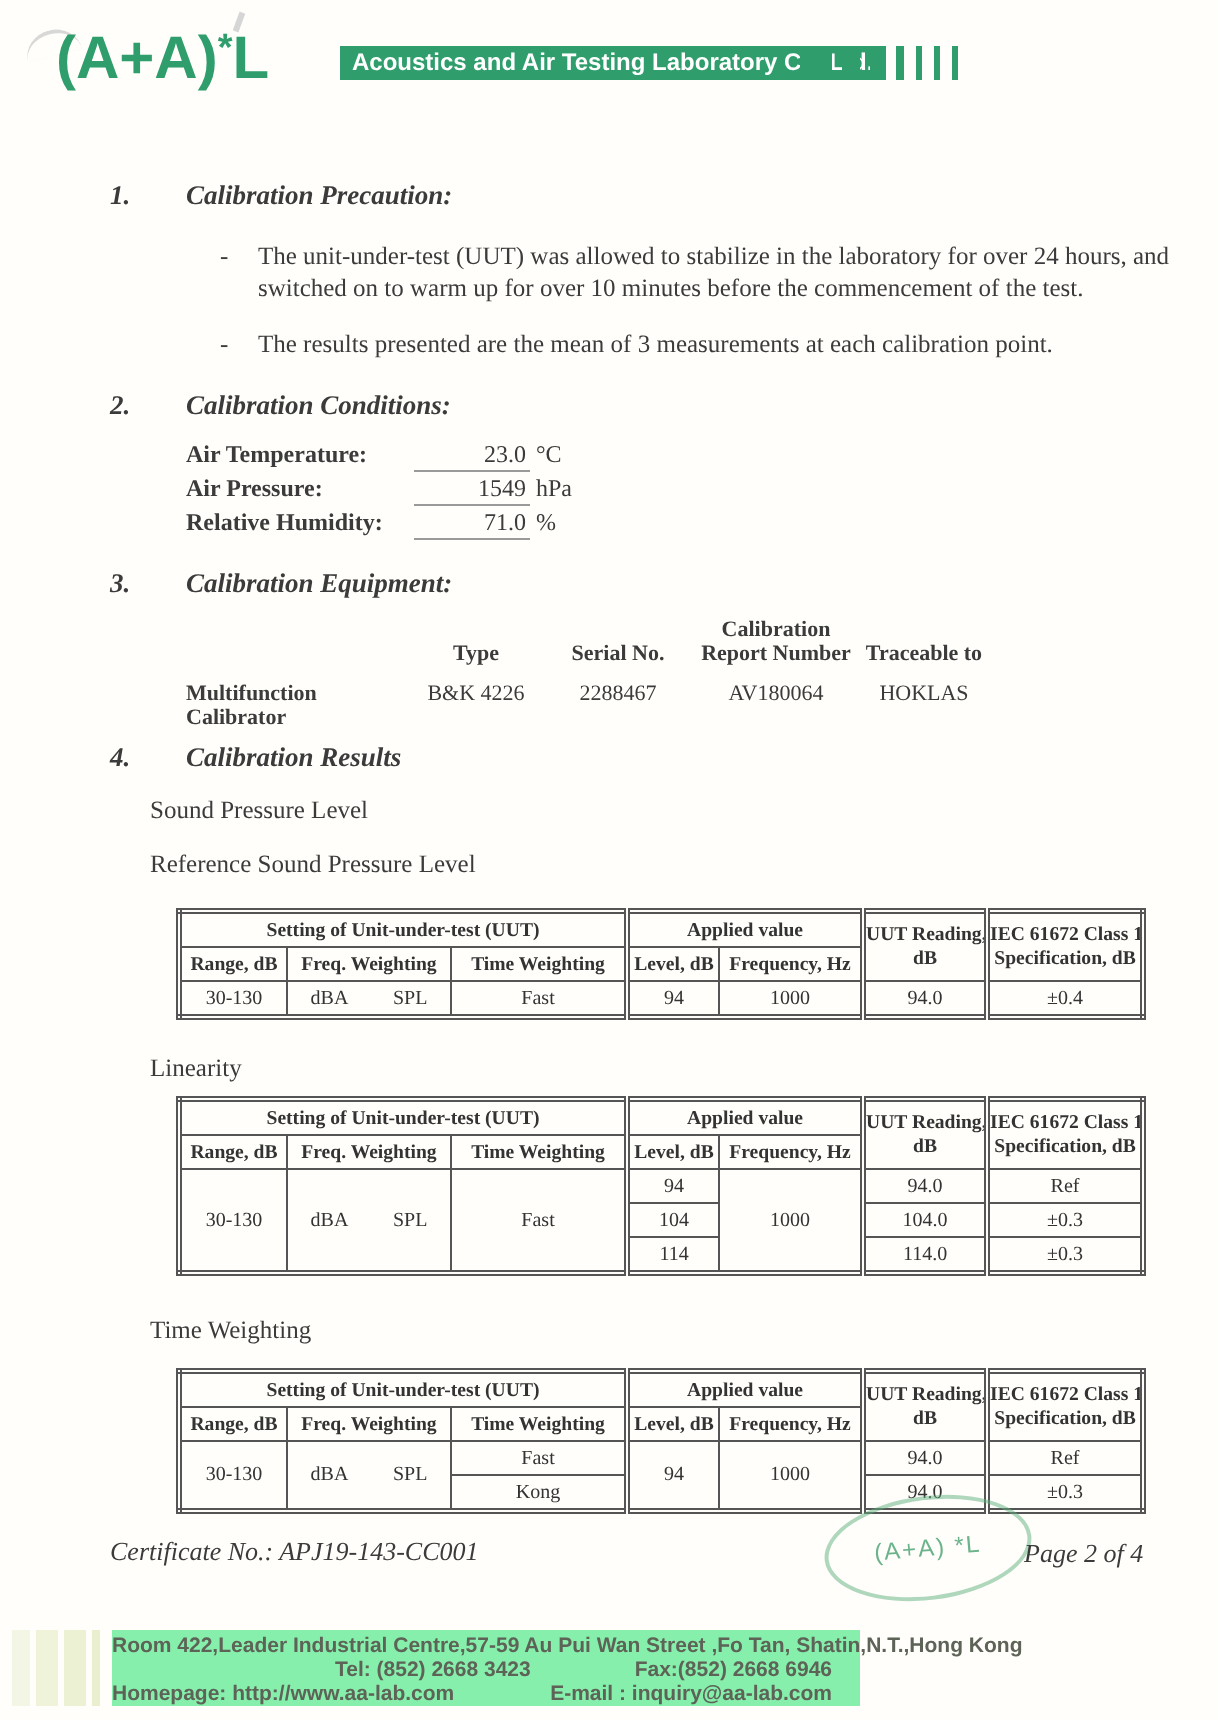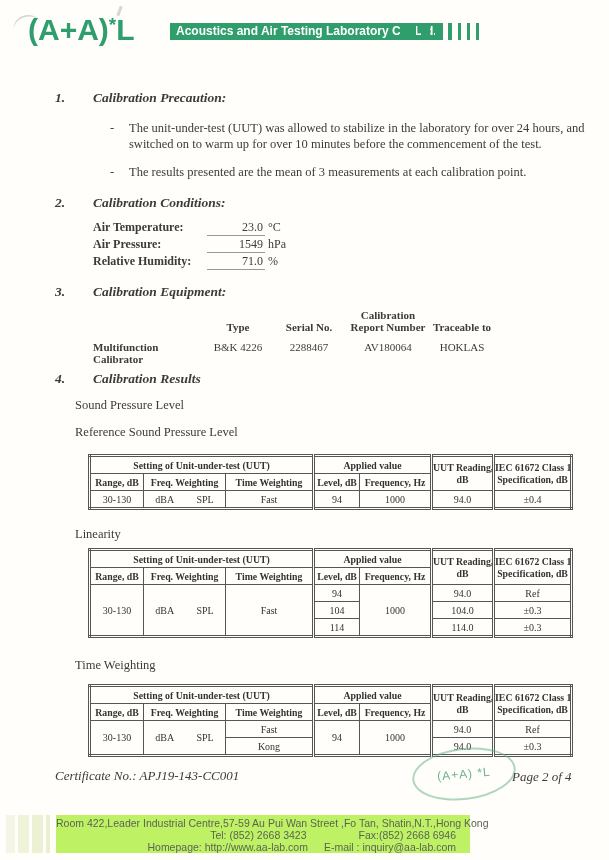--- a/index.html
+++ b/index.html
@@ -62,26 +62,26 @@
   
   .cert{ position:absolute; top:768px; left:55px; font-style:italic; font-size:13px; }
   .pageno{ position:absolute; top:769px; left:512px; font-style:italic; font-size:13px; white-space:nowrap; }
   .stamp{ position:absolute; top:748px; left:412px; width:104px; height:52px;
           border:2px solid rgba(96,175,126,.5); border-radius:50%; transform:rotate(-7deg);
           display:flex; align-items:center; justify-content:center; box-sizing:border-box; }
   .stamp span{ color:rgba(70,160,110,.8); font-family:"Liberation Sans", sans-serif;
           font-size:12px; letter-spacing:1px; transform:rotate(2deg); white-space:nowrap; }
   .fbars{ position:absolute; top:815px; left:6px; height:38px; display:flex; gap:3px; }
   .fbars div{ height:100%; }
-  .addr{ position:absolute; top:815px; left:56px; width:414px; height:38px; background:#bef264;
-         font-family:"Liberation Sans", sans-serif; font-weight:normal; font-size:10.5px;
+  .addr{ position:absolute; top:815px; left:56px; width:374px; height:38px; background:#86efac;
+         font-family:"Liberation Sans", sans-serif; font-weight:bold; font-size:10.5px;
          color:#5d6356; line-height:12px; box-sizing:border-box; padding-top:2px; }
   .addr .l1{ text-align:center; white-space:nowrap; }
   .addr .l2{ display:flex; justify-content:flex-end; gap:52px; padding-right:14px; }
-  .addr .l3{ display:flex; justify-content:flex-end; gap:16px; padding-right:14px; }
+  .addr .l3{ display:flex; justify-content:space-between; gap:16px; padding-right:14px; }
 </style>
 </head>
 <body>
 
 <div class="page">
 
   <div class="mark"></div>
   <div class="mark2"></div>
 
   <div class="logo"><span>(A+A)</span><sup>*</sup><span>L</span></div>

